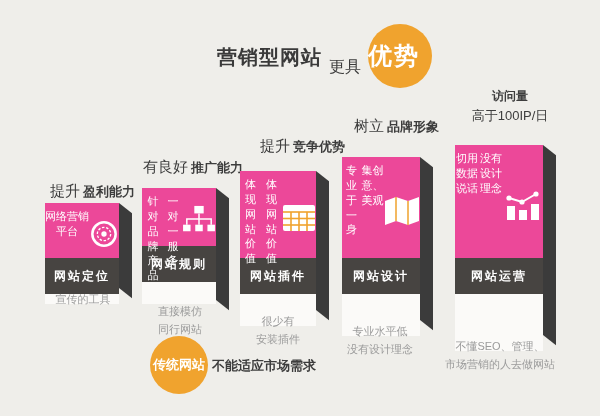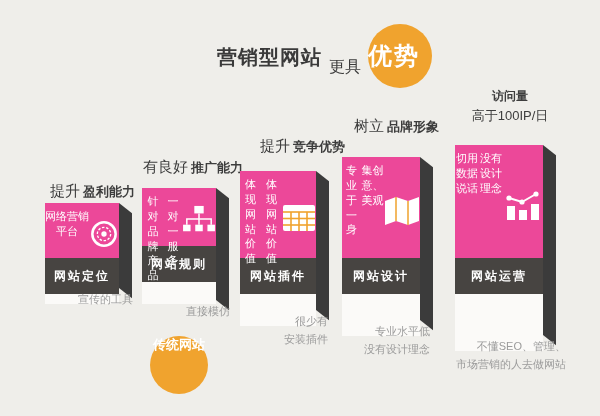--- a/index.html
+++ b/index.html
@@ -17,23 +17,23 @@
   .toplabel5 .l2{font-size:13px;font-weight:normal;margin-top:2px}
   .pillar{position:absolute}
   .face{background:#ec4899;display:flex;flex-direction:row;padding-top:6px;box-sizing:border-box}
   .dline{display:block;color:#fff;font-size:11px;text-align:center;line-height:1.35}
   .iconwrap{flex:1;display:flex;align-items:center;justify-content:center}
   .iconwrap svg{flex-shrink:0}
   .band{height:36px;background:#474441;color:#fff;font-size:12px;font-weight:bold;
         display:flex;align-items:center;justify-content:center;letter-spacing:2px}
   .base{background:#FBFAF8}
   .side{position:absolute;left:100%;top:0;width:13px;background:#3B3B3B;transform:skewY(38deg);transform-origin:0 0}
-  .below{position:absolute;text-align:right;font-size:11px;color:#9B9B9B;line-height:1.6}
+  .below{position:absolute;text-align:center;font-size:11px;color:#9B9B9B;line-height:1.6}
   .badge-trad{position:absolute;left:150px;top:336px;width:58px;height:58px;border-radius:50%;background:#F0A32E;
-              color:#fff;display:flex;align-items:flex-start;justify-content:center;font-size:13px;font-weight:bold}
+              color:#fff;display:flex;align-items:center;justify-content:center;font-size:13px;font-weight:bold}
   .foot-text{position:absolute;left:212px;top:357px;font-size:13px;font-weight:bold;color:#3D3D3D}
 </style>
 </head>
 <body>
 
 <div class="stage">
 
   <div class="title">营销型网站</div>
   <div class="more">更具</div>
   <div class="badge-adv">
@@ -91,20 +91,21 @@
           <rect x="27" y="21" width="8" height="7" fill="#fff"></rect>
         </svg>
       </div>
     </div>
     <div class="band">网站规则</div>
     <div class="base" style="height:22px"></div>
     <div class="side" style="height:112px"></div>
   </div>
   <div class="below" style="left:130px;top:303px;width:100px">
     <div>直接模仿</div>
+    <div>同行网站</div>
   </div>
 
   <div class="pillar" style="left:240px;top:171px;width:76px">
     <div class="face" style="height:87px">
       <span class="dline">体现网站价值</span>
       <span class="dline">体现网站价值</span>
       <div class="iconwrap">
         <svg width="34" height="28" viewBox="0 0 34 28">
           <rect x="1" y="1" width="32" height="26" rx="2" fill="#fff"></rect>
           <g stroke="#F0A32E" stroke-width="1.6">
@@ -168,14 +169,15 @@
     <div class="side" style="height:190px"></div>
   </div>
   <div class="below" style="left:434px;top:338px;width:132px">
     <div>不懂SEO、管理、</div>
     <div>市场营销的人去做网站</div>
   </div>
 
   <div class="badge-trad">
     <span>传统网站</span>
   </div>
+  <div class="foot-text">不能适应市场需求</div>
 
 </div>
 
 </body></html>

